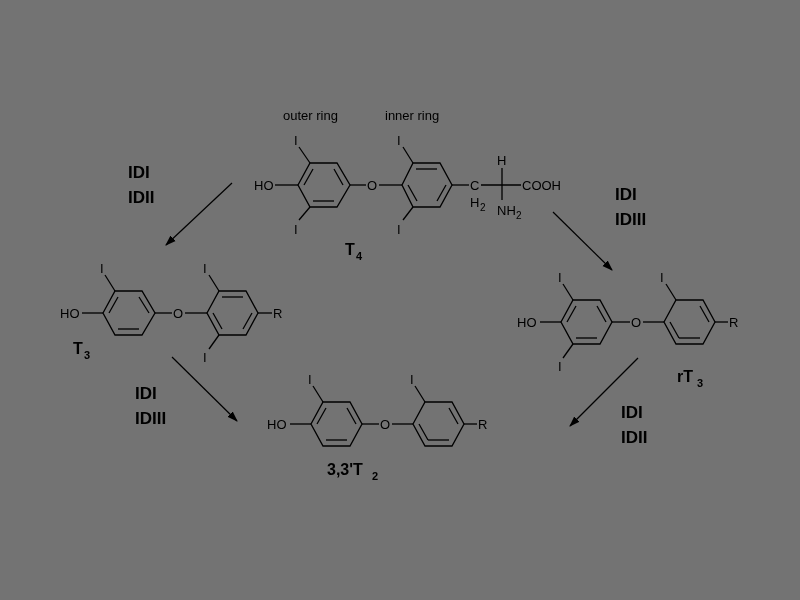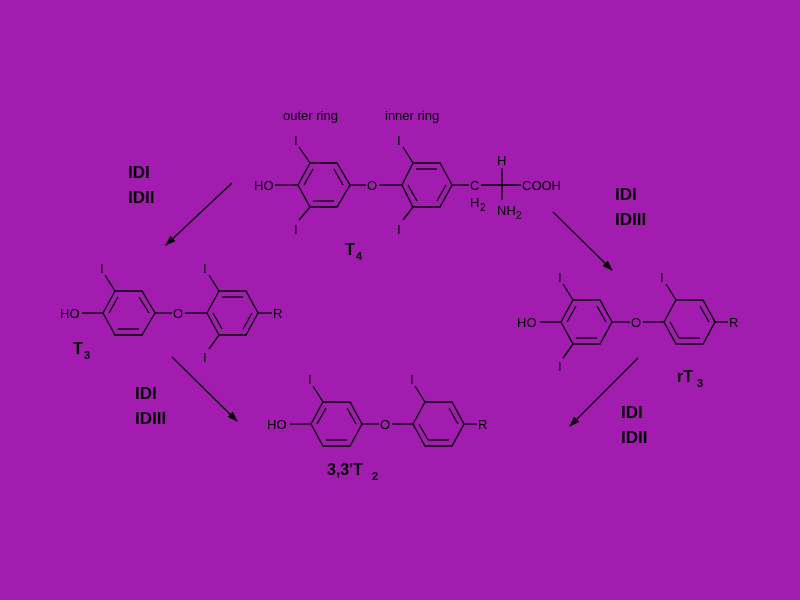--- a/index.html
+++ b/index.html
@@ -1,16 +1,16 @@
 <!DOCTYPE html>
 <html><head>
   <meta charset="utf-8">
   <style>
     html, body { margin: 0; padding: 0; background: #ffffff; }
-    #canvas { position: relative; width: 800px; height: 600px; background: #a21caf; overflow: hidden; }
+    #canvas { position: relative; width: 800px; height: 600px; background: #737373; overflow: hidden; }
     svg { position: absolute; left: 0; top: 0; }
     .atom { font-family: "Liberation Sans", sans-serif; font-size: 13px; fill: #000; }
     .sub { font-family: "Liberation Sans", sans-serif; font-size: 10px; fill: #000; }
     .cap { font-family: "Liberation Sans", sans-serif; font-size: 13px; fill: #000; }
     .name { font-family: "Liberation Sans", sans-serif; font-size: 16px; font-weight: bold; fill: #000; }
     .namesub { font-family: "Liberation Sans", sans-serif; font-size: 11px; font-weight: bold; fill: #000; }
     .enz { font-family: "Liberation Sans", sans-serif; font-size: 17px; font-weight: bold; fill: #000; }
     .bond { stroke: #000; stroke-width: 1.3; fill: none; }
     .arrow { stroke: #000; stroke-width: 1.2; fill: none; }
   </style>

